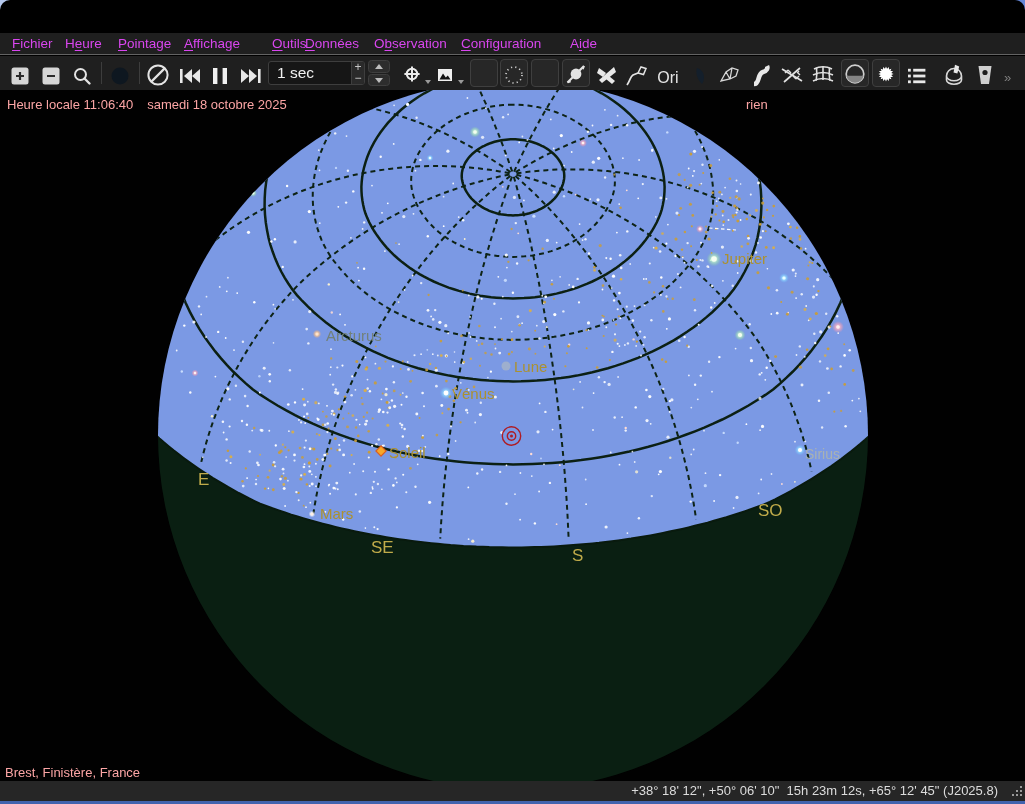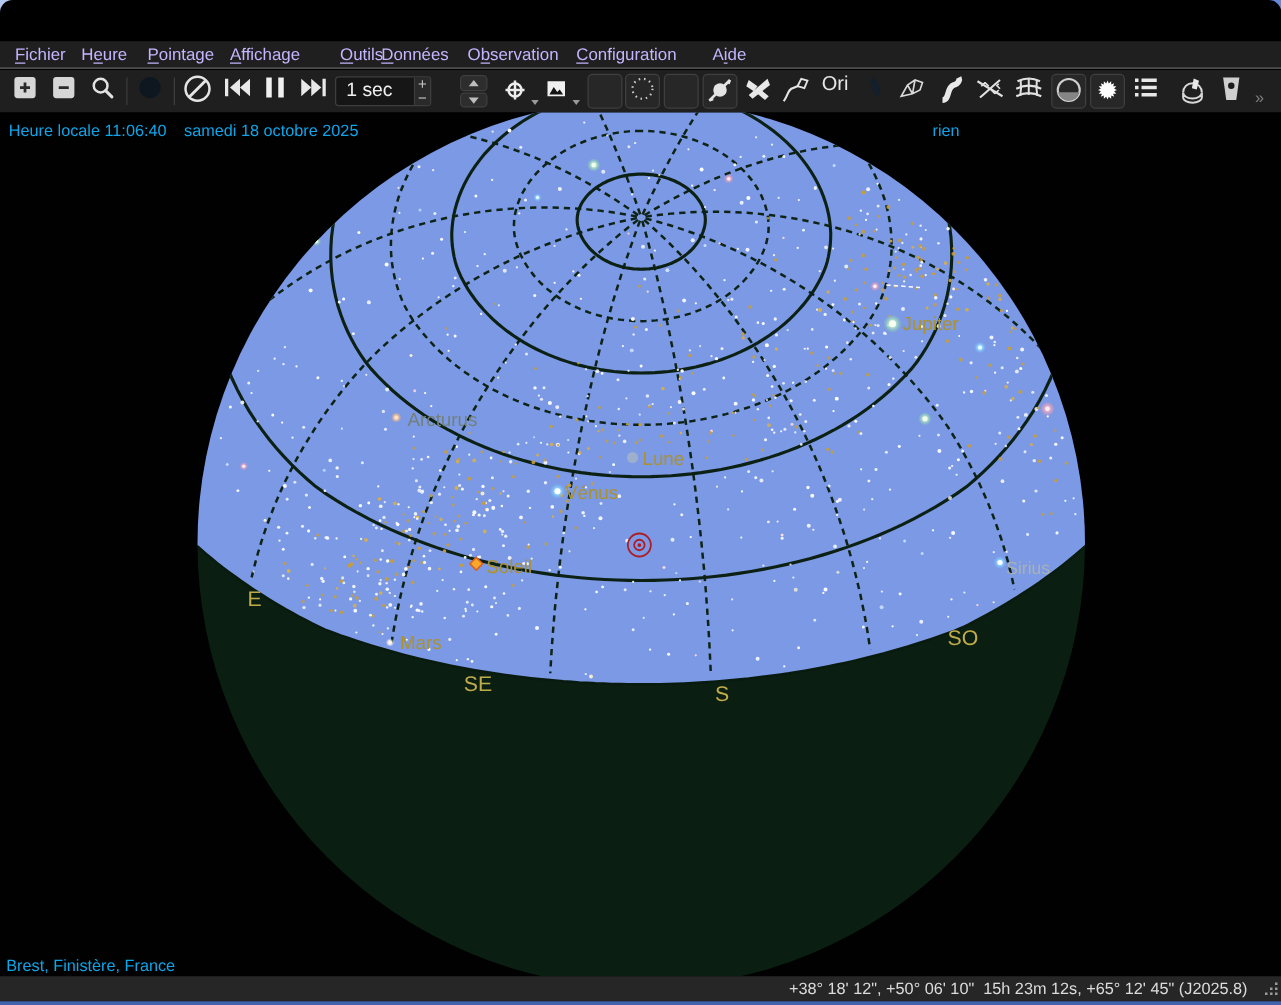--- a/index.html
+++ b/index.html
@@ -1,37 +1,37 @@
 <!DOCTYPE html>
 <html><head><meta charset="utf-8"><style>
 * { margin:0; padding:0; box-sizing:border-box; }
 html,body { width:1025px; height:804px; overflow:hidden; font-family:"Liberation Sans",sans-serif; }
 body { background:linear-gradient(100deg,#b6c9ee 0%,#8aa4e0 40%,#5b80d6 100%); }
 .win { position:absolute; left:0; top:0; width:1025px; height:804px; border-radius:10px 10px 0 0; overflow:hidden; background:#000; }
 .titlebar { position:absolute; left:0; top:0; width:100%; height:33px; background:#3b3b3b; }
 .title { position:absolute; left:0; top:9px; width:100%; text-align:center; color:#b9b9b9; font-size:12.5px; font-weight:bold; }
 .wbtn { position:absolute; top:0; height:33px; width:30px; color:#d5d5d5; }
 .menubar { position:absolute; left:0; top:33px; width:100%; height:22px; background:#1f1f1f; border-bottom:1px solid #636363; }
-.mi { position:absolute; top:3px; color:#c4b5fd; font-size:13.5px; }
+.mi { position:absolute; top:3px; color:#d946ef; font-size:13.5px; }
 .mi u { text-decoration-thickness:1px; text-underline-offset:2px; }
 .toolbar { position:absolute; left:0; top:56px; width:100%; height:34px; background:#1f1f1f; }
-.tbtn { position:absolute; top:3px; height:28px; display:flex; align-items:flex-start; justify-content:center; border-radius:4px; }
+.tbtn { position:absolute; top:3px; height:28px; display:flex; align-items:flex-end; justify-content:center; border-radius:4px; }
 .tbtn.tog { background:#272727; border:1px solid #3f3f3f; }
 .ddt { position:absolute; right:-5px; bottom:3px; width:0; height:0; border-left:3.5px solid transparent; border-right:3.5px solid transparent; border-top:4px solid #9a9a9a; }
 .tsep { position:absolute; top:6px; width:1px; height:22px; background:#3d3d3d; }
-.secbox { position:absolute; left:268px; top:5px; width:77px; height:24px; background:#161616; border:1px solid #3e3e3e; border-radius:3px; color:#f0f0f0; font-size:15.5px; }
+.secbox { position:absolute; left:268px; top:5px; width:97px; height:24px; background:#161616; border:1px solid #3e3e3e; border-radius:3px; color:#f0f0f0; font-size:15.5px; }
 .secbox > span { position:absolute; left:8px; top:2px; }
 .spin { position:absolute; right:0; top:0; width:13px; height:22px; background:#2a2a2a; border-left:1px solid #3e3e3e; border-radius:0 2px 2px 0; color:#c6c6c6; font-size:12px; text-align:center; }
 .sp { height:11px; line-height:10px; }
 .step { position:absolute; left:368px; top:4px; width:22px; height:26px; }
 .stepb { position:relative; width:22px; height:12.5px; background:#2d2d2d; border:1px solid #3f3f3f; border-radius:3.5px; margin-bottom:1px; }
 .arr-up { position:absolute; left:6px; top:3px; width:0; height:0; border-left:4px solid transparent; border-right:4px solid transparent; border-bottom:5px solid #bdbdbd; }
 .arr-dn { position:absolute; left:6px; top:3px; width:0; height:0; border-left:4px solid transparent; border-right:4px solid transparent; border-top:5px solid #bdbdbd; }
 .map { position:absolute; left:0; top:90px; width:1025px; height:691px; background:#010101; }
-.ovl { position:absolute; color:#0ea5e9; font-size:13px; }
+.ovl { position:absolute; color:#fca5a5; font-size:13px; }
 .statusbar { position:absolute; left:0; top:781px; width:100%; height:20px; background:#262626; color:#dcdcdc; font-size:13px; }
 .blueline { position:absolute; left:0; top:801px; width:100%; height:3px; background:#4263ae; }
 </style></head>
 <body>
 <div class="win">
  <div class="menubar">
       <span class="mi" style="left:12px"><u>F</u>ichier</span>
       <span class="mi" style="left:65px">H<u>e</u>ure</span>
       <span class="mi" style="left:118px"><u>P</u>ointage</span>
       <span class="mi" style="left:184px"><u>A</u>ffichage</span>

